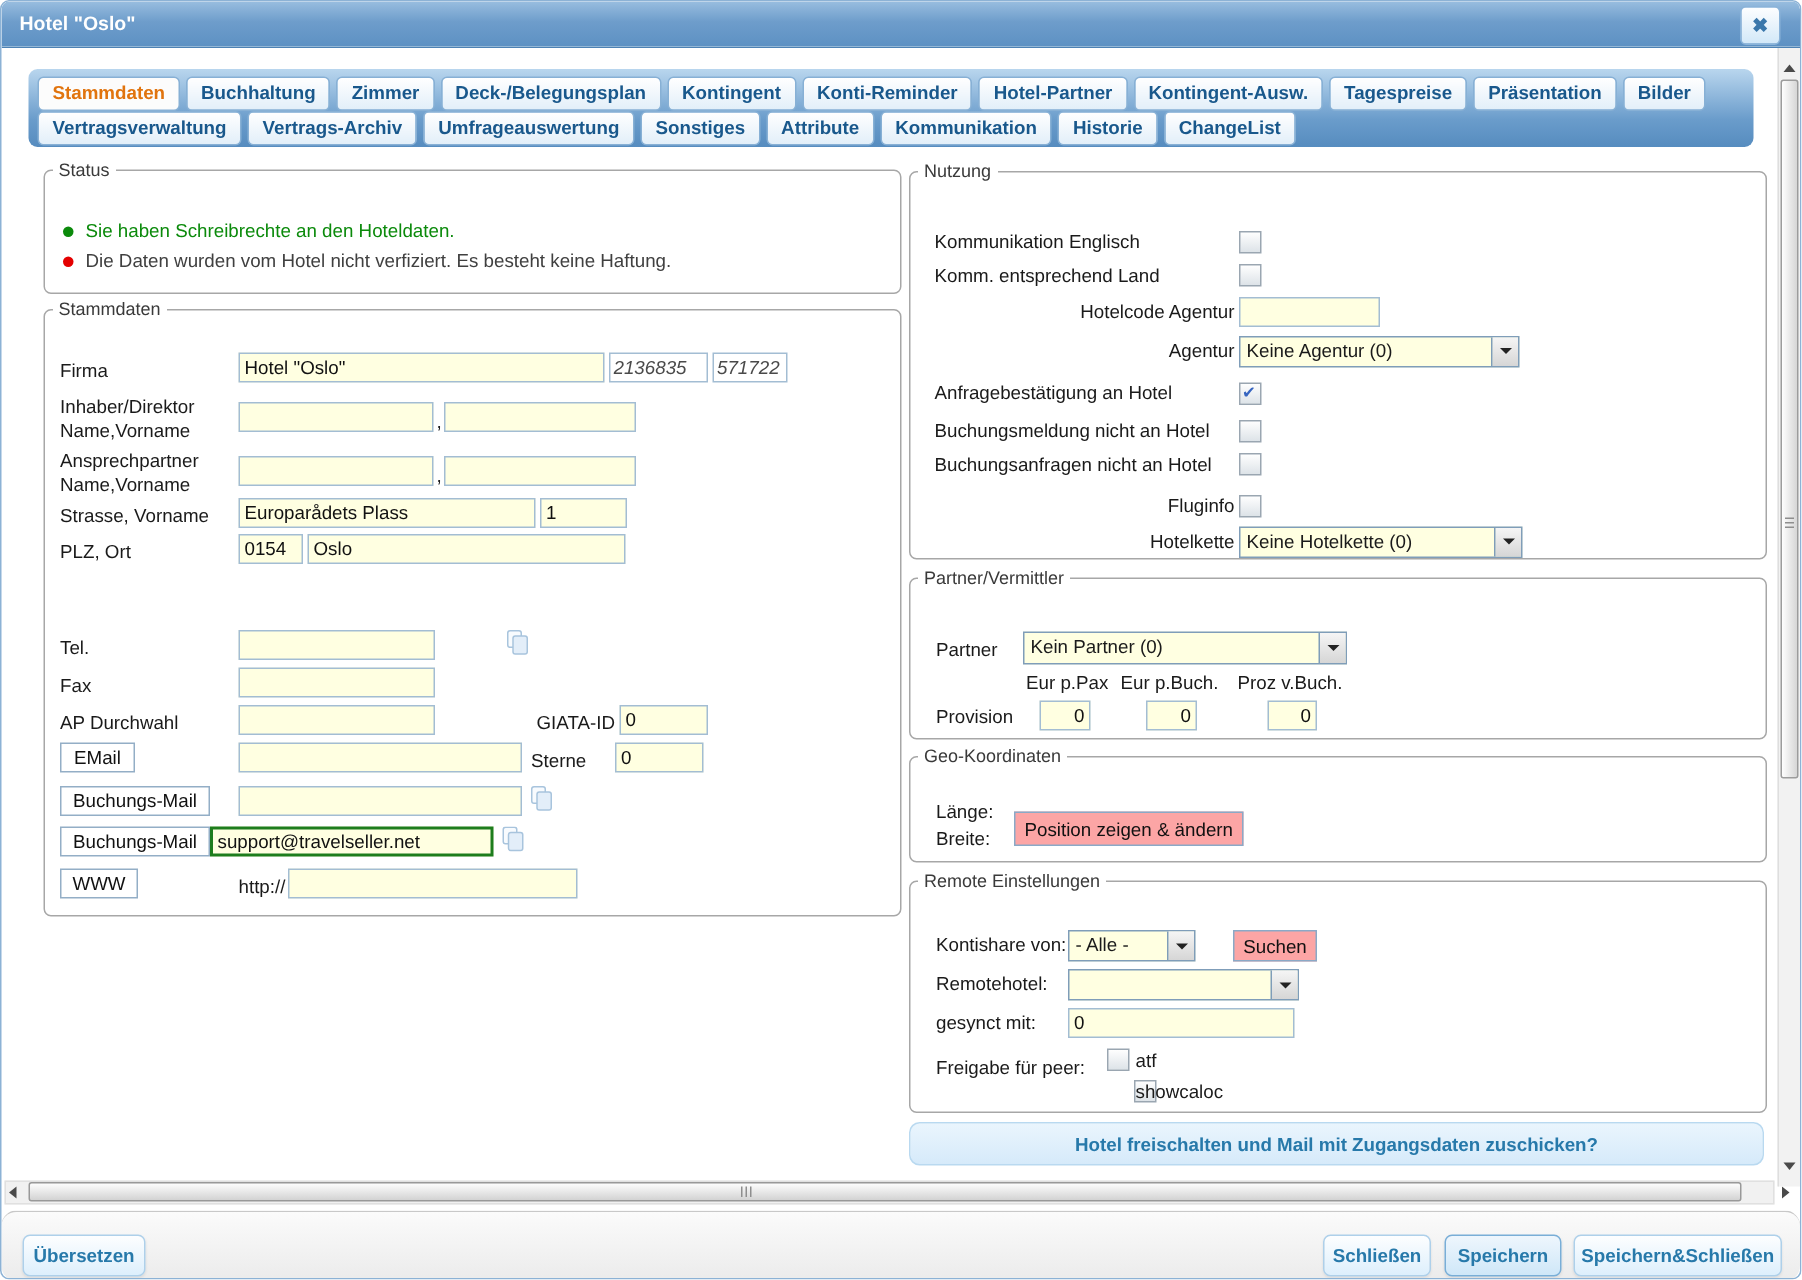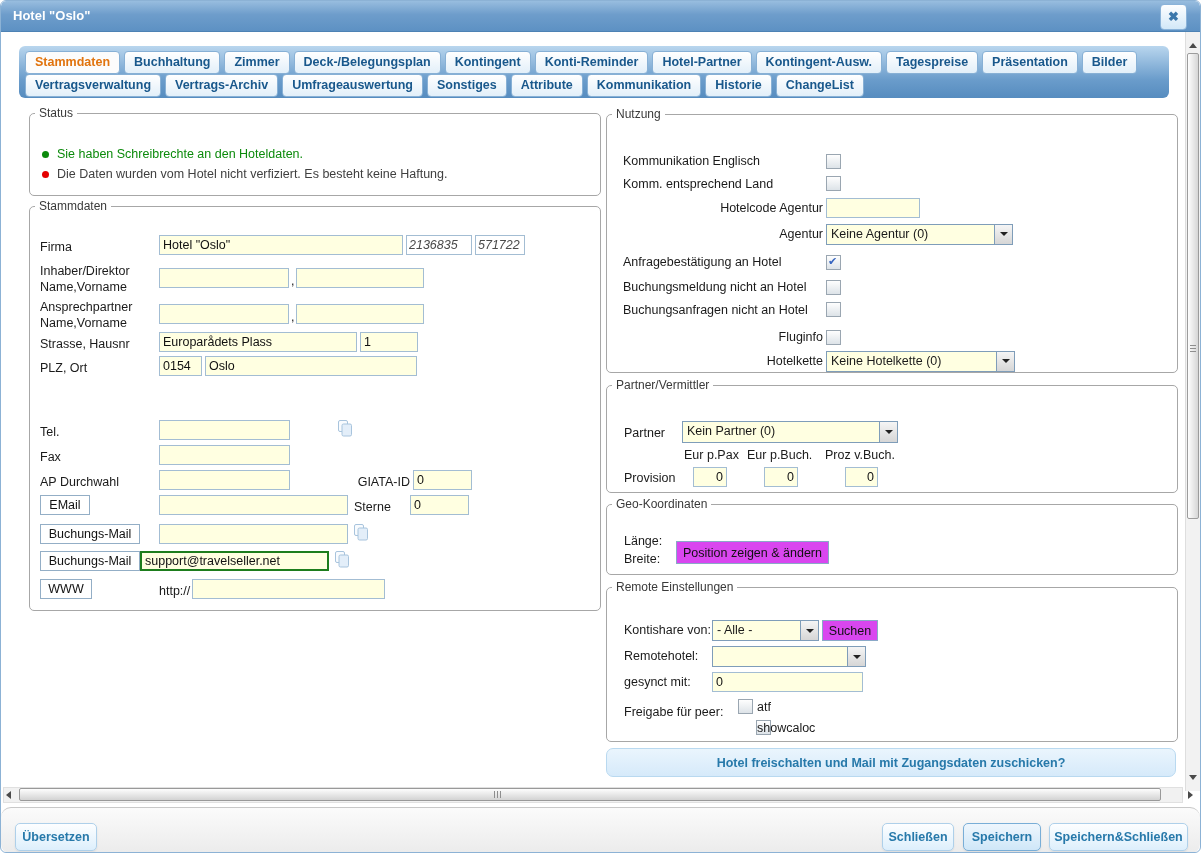--- a/index.html
+++ b/index.html
@@ -31,21 +31,21 @@
 
   .abs { position:absolute; }
   .lbl { color:#1a1a1a; font-size:12.5px; line-height:16px; }
   .input { background:#ffffe1; border:1px solid #a3bdd3; height:20px; font-family:"Liberation Sans",sans-serif;
     font-size:12.5px; padding:0 3px; box-sizing:border-box; color:#111; }
   .idfield { background:#fff; border:1px solid #a3bdd3; height:20px; box-sizing:border-box;
     font-style:italic; color:#4a4a4a; font-size:12.5px; padding:0 2px; }
   .greenborder { border:2px solid #1d7d1d !important; background:#ffffe1; }
   .lblbtn { border:1px solid #93aec6; background:#fff; height:20px; box-sizing:border-box; display:inline-flex;
     align-items:center; justify-content:center; font-size:12.5px; color:#111; cursor:pointer; }
-  .stdbtn { background:#d946ef; border:1px solid #8aa9c7; box-sizing:border-box; display:inline-flex;
+  .stdbtn { background:#fca5a5; border:1px solid #8aa9c7; box-sizing:border-box; display:inline-flex;
     align-items:center; justify-content:center; font-size:12.5px; color:#111; cursor:pointer; }
 
   
   .select { display:inline-flex; background:#ffffe1; border:1px solid #7f9db9; box-sizing:border-box;
     align-items:stretch; cursor:pointer; }
   .select-value { flex:1; padding:0 4px; font-size:12.5px; line-height:19px; white-space:nowrap; overflow:hidden; }
   .select-btn { width:17px; border-left:1px solid #7f9db9; background:linear-gradient(180deg,#f5f5f5,#d6d6d6);
     display:flex; align-items:center; justify-content:center; }
   .select-arrow { width:0; height:0; border-left:4px solid transparent; border-right:4px solid transparent; border-top:4px solid #222; }
 
@@ -165,21 +165,21 @@
       <span class="lbl" style="width:119px;padding-top:3px">
         <span>Ansprechpartner</span><br>
         <span>Name,Vorname</span>
       </span>
       <input class="input" style="width: 130px;">
       <span class="comma">,</span>
       <input class="input" style="width: 128px;">
     </div>
 
     <div class="srow" style="left:10px;top:119px">
-      <span class="lbl" style="width:119px;padding-top:3px">Strasse, Hausnr</span>
+      <span class="lbl" style="width:119px;padding-top:3px">Strasse, Vorname</span>
       <input class="input" style="width: 198px;" value="Europarådets Plass">
       <input class="input" style="width: 58px; margin-left: 3px;" value="1">
     </div>
 
     <div class="srow" style="left:10px;top:143px">
       <span class="lbl" style="width:119px;padding-top:3px">PLZ, Ort</span>
       <input class="input" style="width: 43px;" value="0154">
       <input class="input" style="width: 212px; margin-left: 3px;" value="Oslo">
     </div>
 
@@ -315,21 +315,21 @@
   <fieldset class="fs" style="left:605px;top:496px;width:570px;height:76px">
     <legend>Geo-Koordinaten</legend>
     <span class="lbl abs" style="left:17px;top:22px">Länge:</span>
     <span class="lbl abs" style="left:17px;top:40px">Breite:</span>
     <span class="stdbtn abs" style="left:69px;top:30px;width:153px;height:23px">Position zeigen &amp; ändern</span>
   </fieldset>
 
   <fieldset class="fs" style="left:605px;top:579px;width:570px;height:160px">
     <legend>Remote Einstellungen</legend>
     <span class="lbl abs" style="left:17px;top:28px">Kontishare von:</span>
-    <div class="select abs" style="left:105px;top:26px;width:107px;height:21px">
+    <div class="select abs" style="left:105px;top:26px;width:85px;height:21px">
       <span class="select-value">- Alle -</span>
       <span class="select-btn">
           <span class="select-arrow"></span>
         </span>
     </div>
     <span class="stdbtn abs" style="left:215px;top:26px;width:56px;height:21px">Suchen</span>
     <span class="lbl abs" style="left:17px;top:54px">Remotehotel:</span>
     <div class="select abs" style="left:105px;top:52px;width:154px;height:21px">
       <span class="select-value"></span>
       <span class="select-btn">

